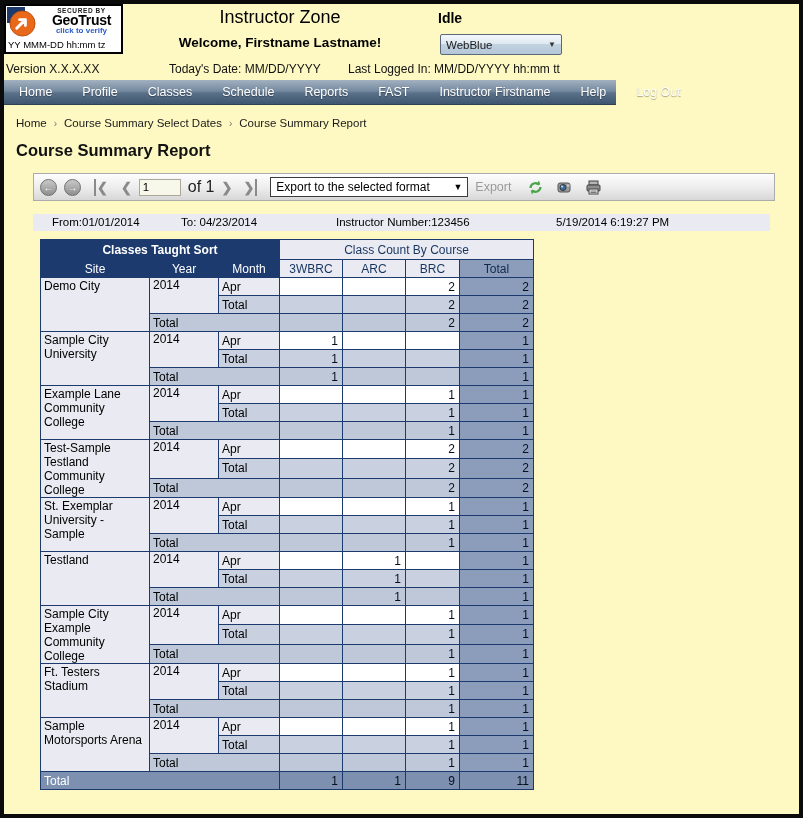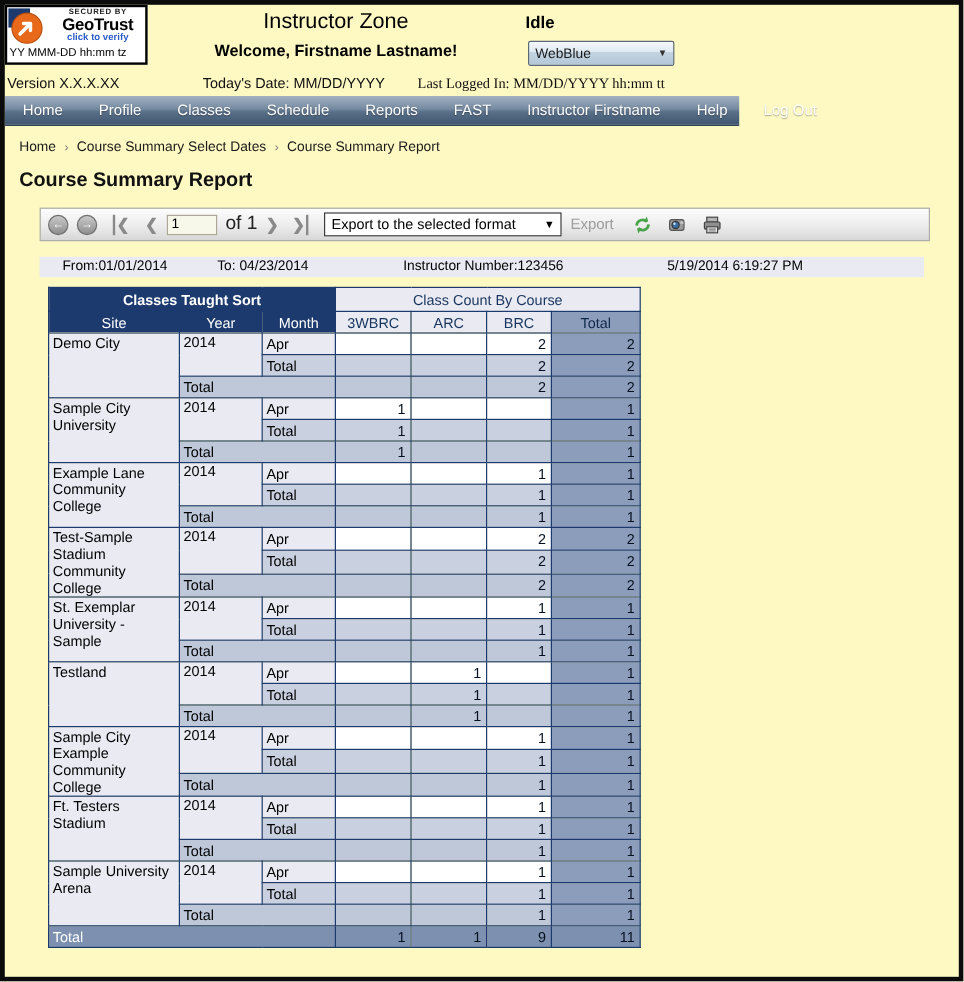--- a/index.html
+++ b/index.html
@@ -34,21 +34,21 @@
     position:absolute; left:436px; top:30px; width:122px; height:21px;
     border:1px solid #5a6a7a; border-radius:2px;
     background:linear-gradient(#f4f8fb, #dfe9f2 45%, #c3d3e1 46%, #b4c7d8);
     font-size:11.5px; color:#1a1a1a; display:flex; align-items:center;
     padding:0 5px; cursor:default;
   }
   .theme-dd .dd-arrow { margin-left:auto; font-size:8px; color:#333; }
   .info-row { position:absolute; top:58px; left:0; width:100%; font-size:12px; color:#111; }
   .info-version { position:absolute; left:2px; }
   .info-today { position:absolute; left:165px; }
-  .info-lastlog { position:absolute; left:344px;font-family:Liberation Serif, serif; }
+  .info-lastlog { position:absolute; left:344px; }
 
   
   .navbar {
     width:612px; height:25px; display:flex; align-items:center;
     background:linear-gradient(#a3b1c1, #758aa0 45%, #5a7089 55%, #3f5670);
     border-bottom:1px solid #2e4155;
   }
   .nav-item { color:#fff; font-size:12.5px; padding:0 15px; cursor:pointer; white-space:nowrap; text-shadow:0 1px 1px rgba(0,0,0,.35); }
 
   
@@ -308,21 +308,21 @@
           <td class="c-tot num">1</td>
         </tr>
         <tr>
           <td colspan="2" class="c-stl">Total</td>
           <td class="c-st num"></td>
           <td class="c-st num"></td>
           <td class="c-st num">1</td>
           <td class="c-tot num">1</td>
         </tr>
         <tr>
-          <td rowspan="3" class="c-site">Test-Sample Stadium Community College</td>
+          <td rowspan="3" class="c-site">Test-Sample Testland Community College</td>
           <td rowspan="2" class="c-year">2014</td>
           <td class="c-month">Apr</td>
           <td class="c-white num"></td>
           <td class="c-white num"></td>
           <td class="c-white num">2</td>
           <td class="c-tot num">2</td>
         </tr>
         <tr>
           <td class="c-mtl">Total</td>
           <td class="c-mt num"></td>
@@ -423,21 +423,21 @@
           <td class="c-tot num">1</td>
         </tr>
         <tr>
           <td colspan="2" class="c-stl">Total</td>
           <td class="c-st num"></td>
           <td class="c-st num"></td>
           <td class="c-st num">1</td>
           <td class="c-tot num">1</td>
         </tr>
         <tr>
-          <td rowspan="3" class="c-site">Sample University Arena</td>
+          <td rowspan="3" class="c-site">Sample Motorsports Arena</td>
           <td rowspan="2" class="c-year">2014</td>
           <td class="c-month">Apr</td>
           <td class="c-white num"></td>
           <td class="c-white num"></td>
           <td class="c-white num">1</td>
           <td class="c-tot num">1</td>
         </tr>
         <tr>
           <td class="c-mtl">Total</td>
           <td class="c-mt num"></td>

